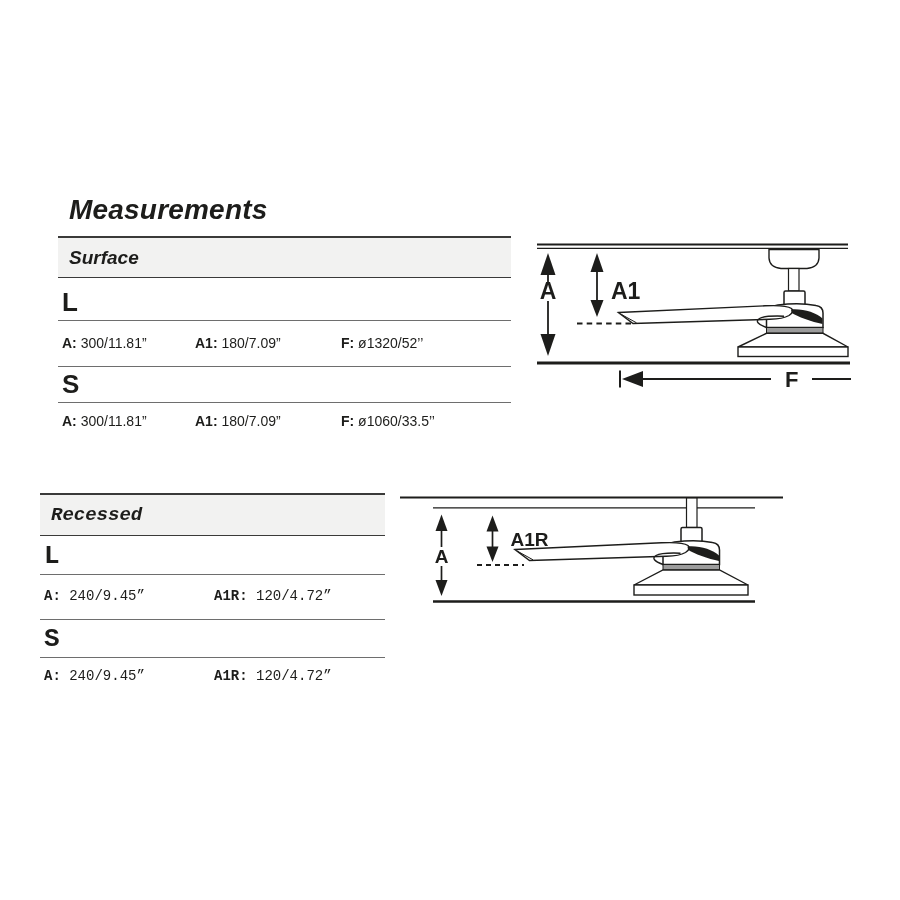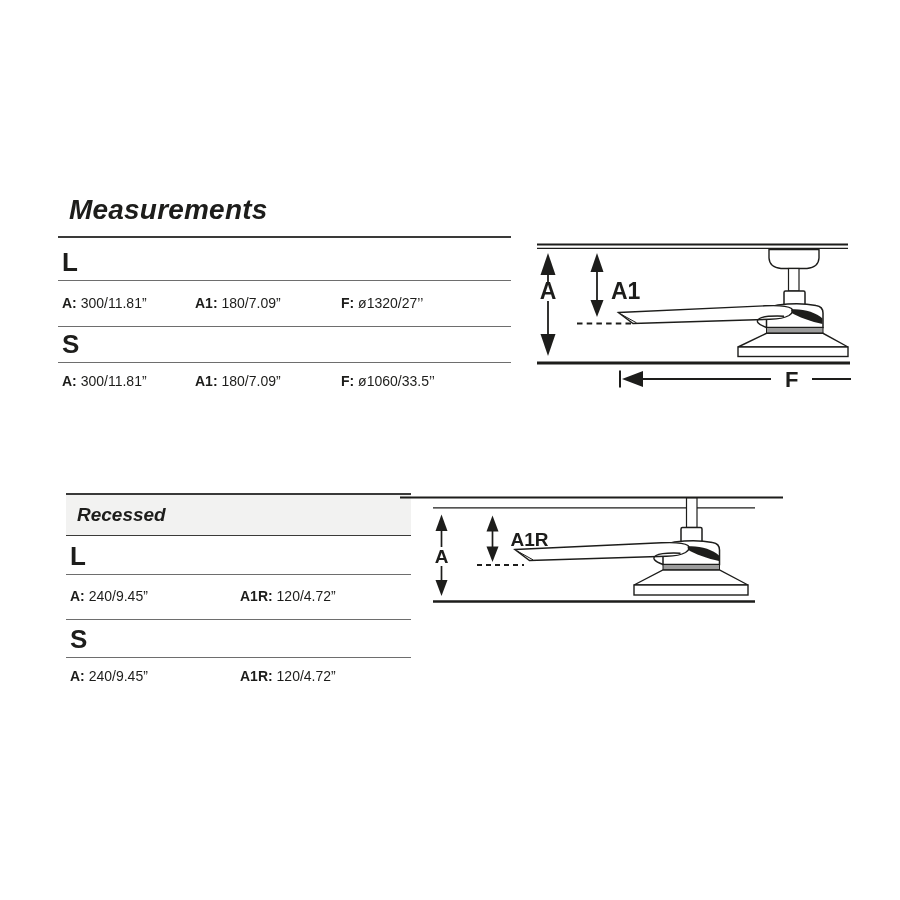--- a/index.html
+++ b/index.html
@@ -25,48 +25,51 @@
 
   
   .surface-table{left:58px;top:236px;width:453px;}
   .surface-table .bar{height:40px;}
   .surface-table .size-row.first{height:43px;}
   .surface-table .dim-row.r1{height:46px;}
   .surface-table .size-row.second{height:36px;}
   .surface-table .dim-row.r2{height:38px;}
 
   
-  .recessed-table{left:66px;top:493px;width:345px;}
+  .recessed-table{left:40px;top:493px;width:345px;font-family:Liberation Mono, monospace;}
   .recessed-table .bar{height:41px;}
   .recessed-table .size-row.first{height:39px;}
   .recessed-table .dim-row.r1{height:45px;}
   .recessed-table .size-row.second{height:38px;}
   .recessed-table .dim-row.r2{height:38px;}
 
   svg{position:absolute;overflow:visible;}
   svg .ln{stroke:var(--ink);fill:none;}
   svg .shape{stroke:var(--ink);fill:#fff;}
   svg .solid{fill:var(--ink);stroke:none;}
   svg text{font-family:"Liberation Sans",sans-serif;font-weight:bold;fill:var(--ink);}
 </style>
 </head>
 <body>
 
 <div class="canvas">
 
   <h1 class="title">Measurements</h1>
 
   <section class="spec-table surface-table">
+    <div class="bar">
+      <span>Surface</span>
+    </div>
     <div class="size-row first">
       <span>L</span>
     </div>
     <div class="dim-row r1">
       <span class="dim" style="left:4px"><b>A:</b> <span>300/11.81”</span></span>
       <span class="dim" style="left:137px"><b>A1:</b> <span>180/7.09”</span></span>
-      <span class="dim" style="left:283px"><b>F:</b> <span>ø1320/27’’</span></span>
+      <span class="dim" style="left:283px"><b>F:</b> <span>ø1320/52’’</span></span>
     </div>
     <div class="size-row second">
       <span>S</span>
     </div>
     <div class="dim-row r2 last">
       <span class="dim" style="left:4px"><b>A:</b> <span>300/11.81”</span></span>
       <span class="dim" style="left:137px"><b>A1:</b> <span>180/7.09”</span></span>
       <span class="dim" style="left:283px"><b>F:</b> <span>ø1060/33.5’’</span></span>
     </div>
   </section>

